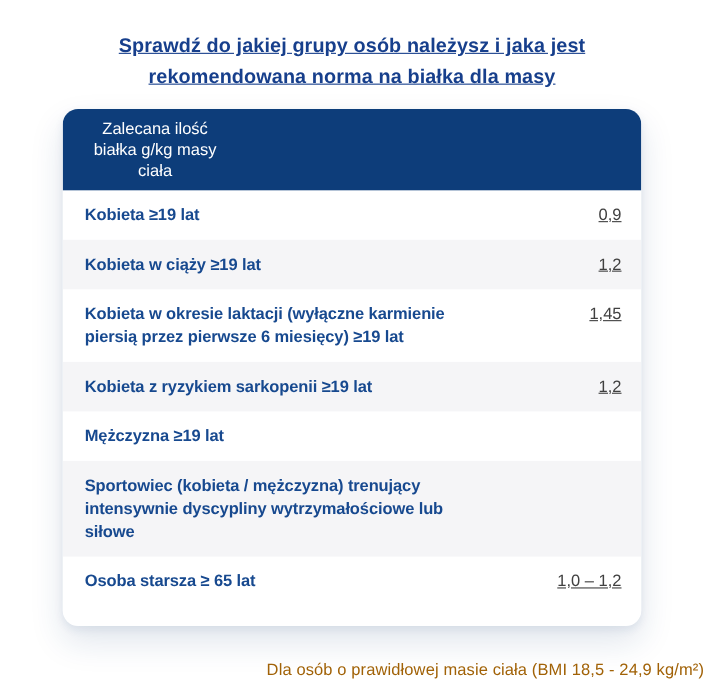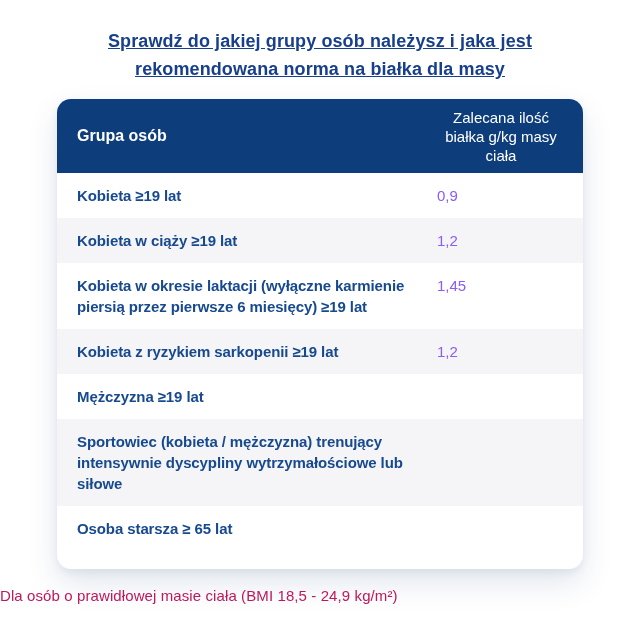--- a/index.html
+++ b/index.html
@@ -63,48 +63,48 @@
   .cell-group {
     width: 356px;
     font-size: 15px;
     font-weight: 700;
     letter-spacing: -0.1px;
     line-height: 21px;
     color: #17498f;
   }
   .cell-value {
     width: 128px;
-    text-align: left;
+    text-align: right;
     font-size: 15px;
     line-height: 21px;
-    color: #8b5cf6;
+    color: #404040;
+    text-decoration: underline;
   }
   .tbody { padding-bottom: 18px; }
 
   .footnote {
-    margin-top: 18px;
-    text-align: left;
+    margin-top: 32px;
+    text-align: right;
     font-size: 15px;
-    color: #be185d;
+    color: #a16207;
     letter-spacing: 0.1px;
   }
 </style>
 </head>
 <body>
 
 <div class="page">
 
   <div class="title">
     <div>Sprawdź do jakiej grupy osób należysz i jaka jest</div>
     <div>rekomendowana norma na białka dla masy</div>
   </div>
 
   <div class="card">
     <div class="thead">
-      <div class="th-group">Grupa osób</div>
       <div class="th-value">Zalecana ilość białka g/kg masy ciała</div>
     </div>
     <div class="tbody">
   <div class="row">
     <div class="cell-group">Kobieta ≥19 lat</div>
     <div class="cell-value">0,9</div>
   </div>
 
   <div class="row">
     <div class="cell-group">Kobieta w ciąży ≥19 lat</div>
@@ -124,19 +124,20 @@
   <div class="row">
     <div class="cell-group">Mężczyzna ≥19 lat</div>
   </div>
 
   <div class="row">
     <div class="cell-group">Sportowiec (kobieta / mężczyzna) trenujący intensywnie dyscypliny wytrzymałościowe lub siłowe</div>
   </div>
 
   <div class="row">
     <div class="cell-group">Osoba starsza ≥ 65 lat</div>
+    <div class="cell-value">1,0 – 1,2</div>
   </div>
 </div>
   </div>
 
   <div class="footnote">Dla osób o prawidłowej masie ciała (BMI 18,5 - 24,9 kg/m²)</div>
 
 </div>
 
 </body></html>

